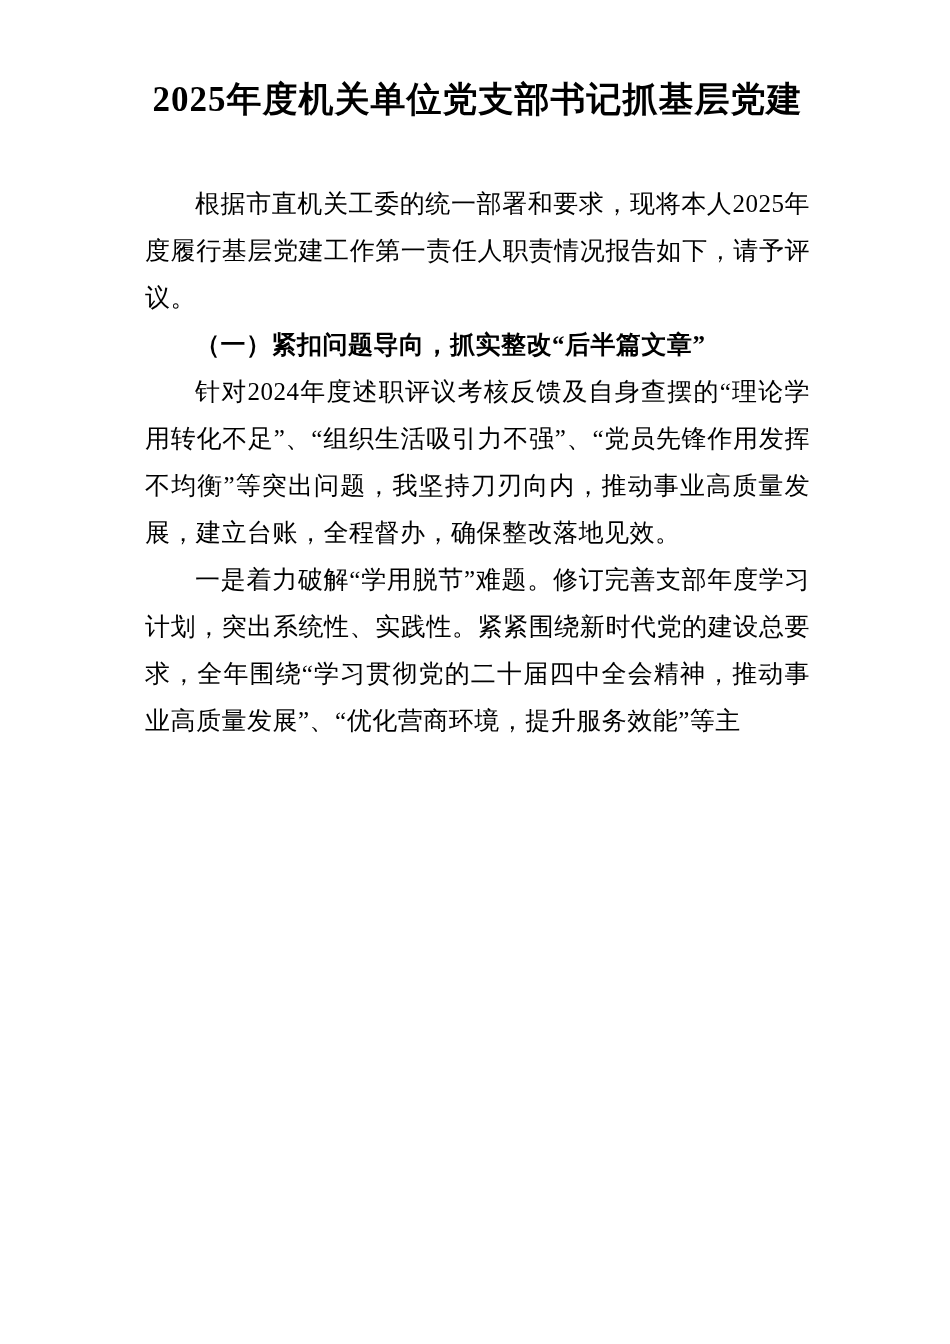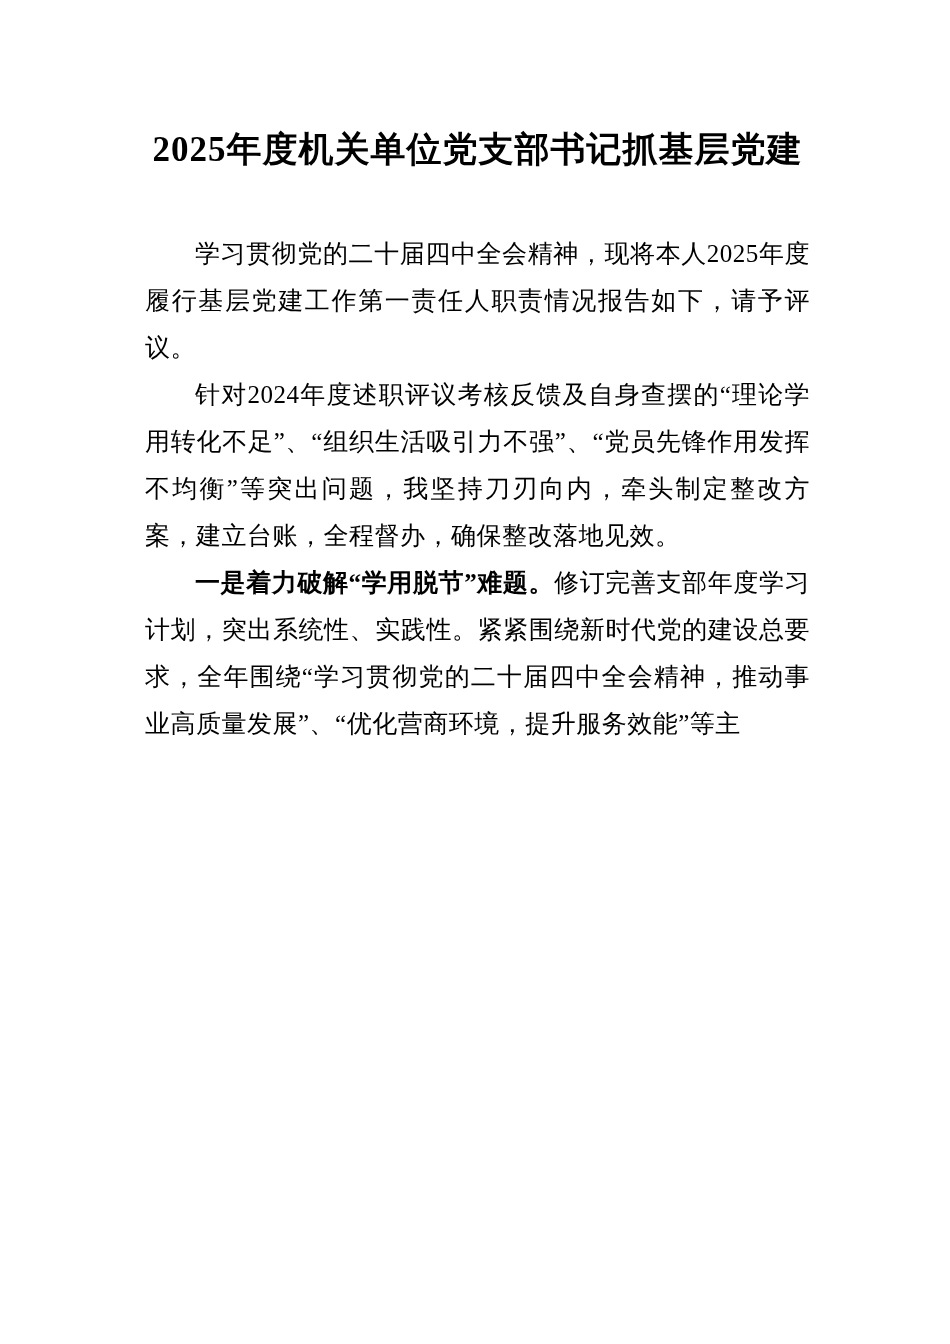--- a/index.html
+++ b/index.html
@@ -11,21 +11,21 @@
     width: 950px;
     height: 1344px;
     overflow: hidden;
     color: #000000;
     font-family: "Liberation Serif", serif;
   }
   .page {
     box-sizing: border-box;
     width: 950px;
     height: 1344px;
-    padding: 114px 140px 0 145px;
+    padding: 64px 140px 0 145px;
     background: #ffffff;
   }
   .doc-title {
     margin: 0 0 44px 0;
     font-size: 35px;
     font-weight: bold;
     text-align: center;
     line-height: 72px;
     font-family: "Liberation Serif", serif;
     letter-spacing: 1px;
@@ -44,34 +44,35 @@
   }
   .heading-sans-bold {
     font-weight: bold;
     font-family: "Liberation Sans", sans-serif;
     font-size: 24px;
   }
   .heading-kai-bold {
     font-weight: bold;
   }
   .lead-bold {
-    font-weight: bold;
+    font-weight: normal;
   }
 </style>
 </head>
 <body>
 
 <div class="page">
 
   <h1 class="doc-title">
     <span class="title-line">2025年度机关单位党支部书记抓基层党建</span>
   </h1>
 
-  <p class="body-para">学习贯彻党的二十届四中全会精神，现将本人2025年度履行基层党建工作第一责任人职责情况报告如下，请予评议。</p>
+  <p class="body-para">根据市直机关工委的统一部署和要求，现将本人2025年度履行基层党建工作第一责任人职责情况报告如下，请予评议。</p>
 
 
 
+  <p class="body-para heading-kai-bold">（一）紧扣问题导向，抓实整改“后半篇文章”</p>
 
-  <p class="body-para">针对2024年度述职评议考核反馈及自身查摆的“理论学用转化不足”、“组织生活吸引力不强”、“党员先锋作用发挥不均衡”等突出问题，我坚持刀刃向内，牵头制定整改方案，建立台账，全程督办，确保整改落地见效。</p>
+  <p class="body-para">针对2024年度述职评议考核反馈及自身查摆的“理论学用转化不足”、“组织生活吸引力不强”、“党员先锋作用发挥不均衡”等突出问题，我坚持刀刃向内，推动事业高质量发展，建立台账，全程督办，确保整改落地见效。</p>
 
   <p class="body-para"><strong class="lead-bold">一是着力破解“学用脱节”难题。</strong><span>修订完善支部年度学习计划，突出系统性、实践性。紧紧围绕新时代党的建设总要求，全年围绕“学习贯彻党的二十届四中全会精神，推动事业高质量发展”、“优化营商环境，提升服务效能”等主</span></p>
 
 </div>
 
 </body></html>

